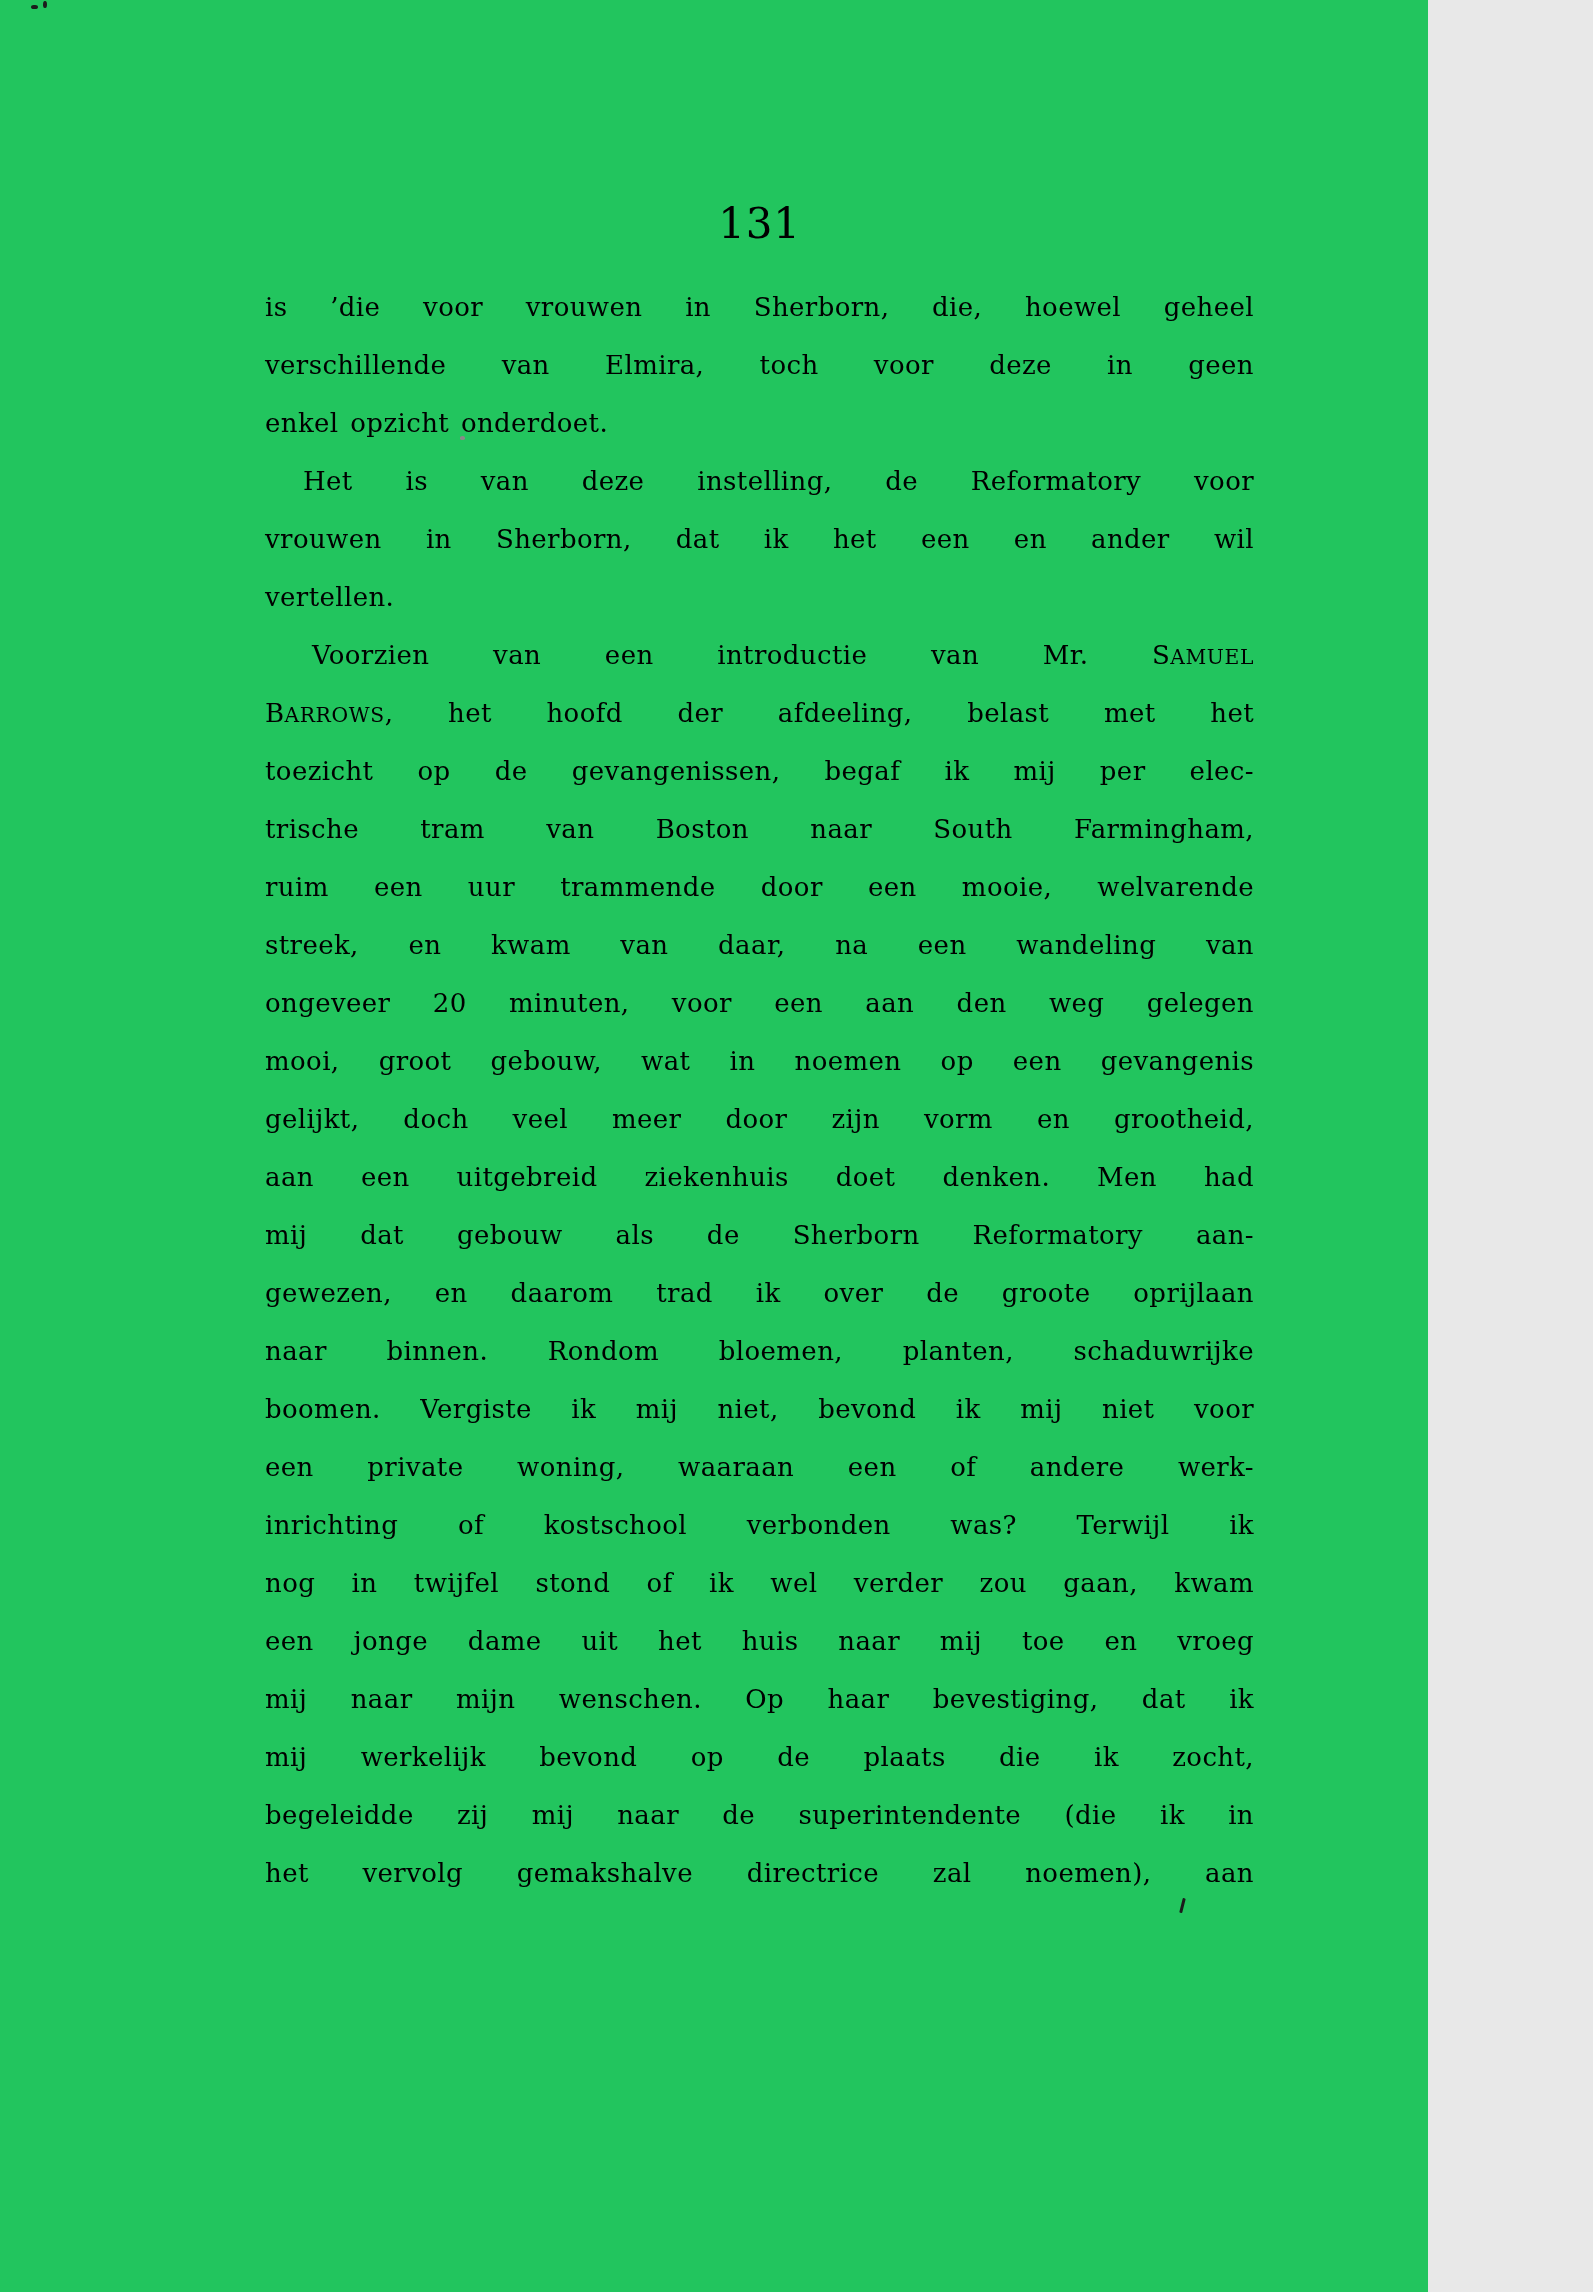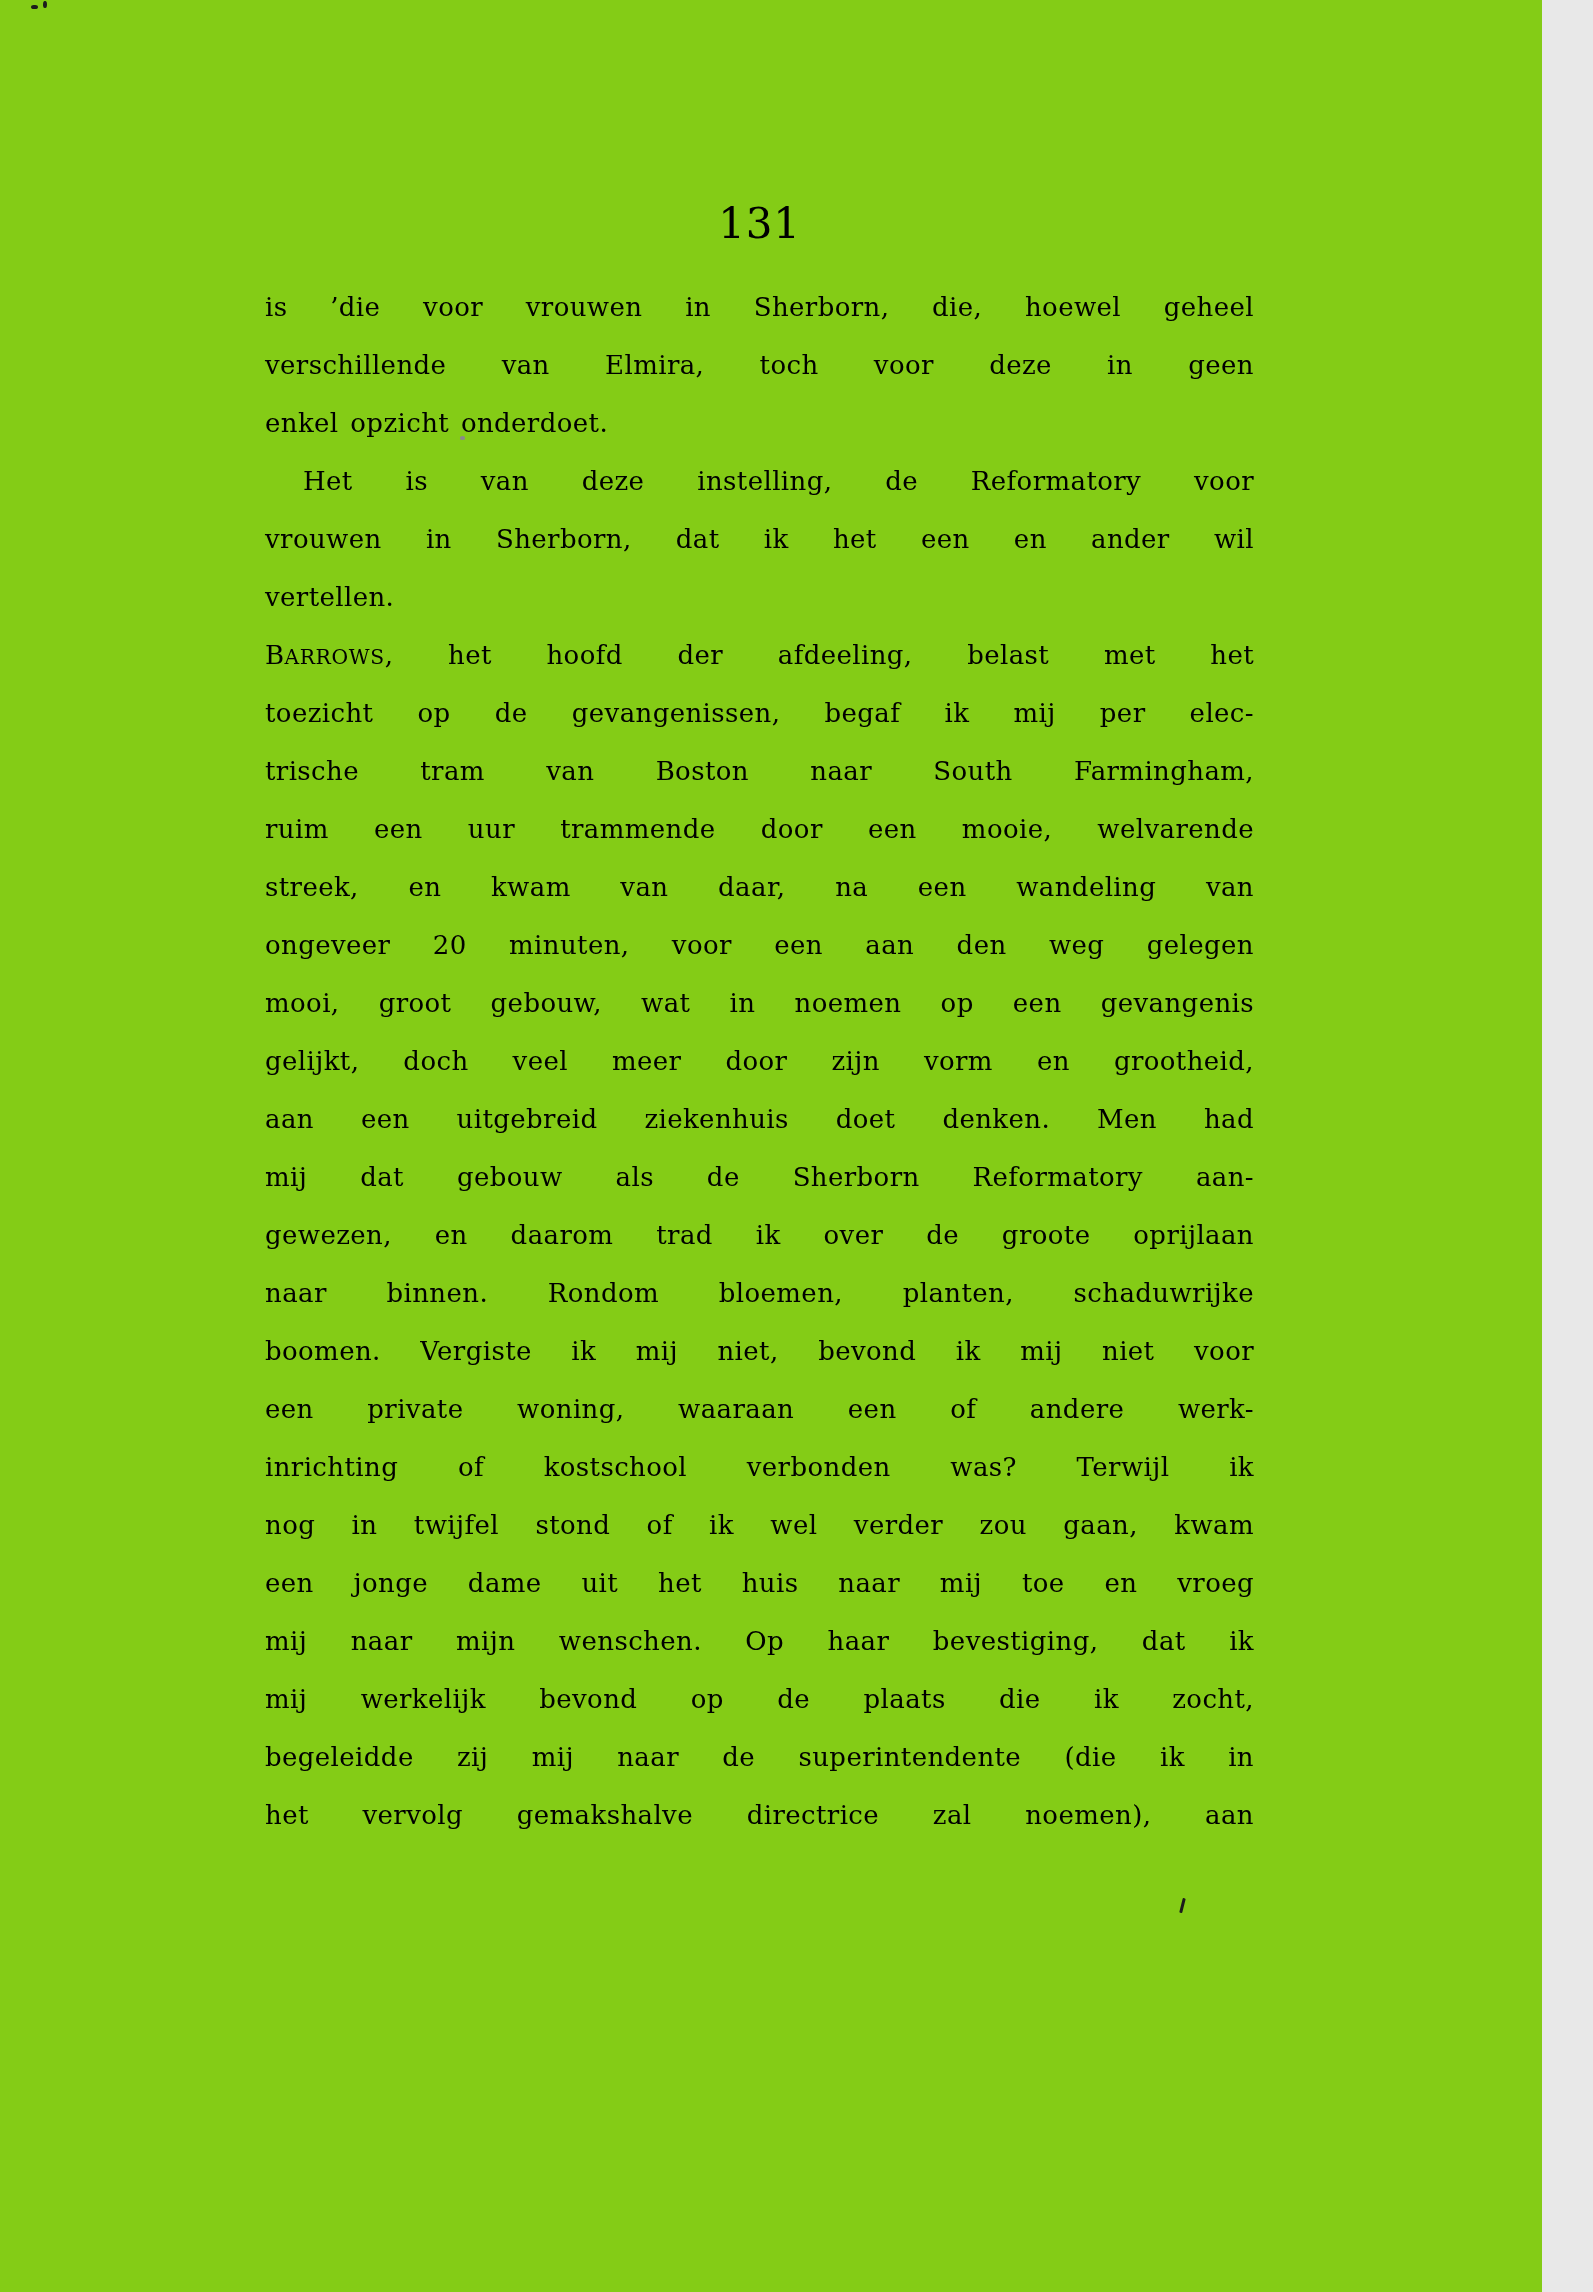--- a/index.html
+++ b/index.html
@@ -2,23 +2,23 @@
 <html style="font-size:15px"><head>
 <meta charset="utf-8">
 <style>
   html, body {
     margin: 0;
     padding: 0;
     background: #e8e8e8;
   }
   .page {
     position: relative;
-    width: 1542px;
+    width: 1428px;
     height: 2292px;
-    background: #84cc16;
+    background: #22c55e;
     overflow: hidden;
     font-family: "DejaVu Serif", "Liberation Serif", serif;
     color: #000000;
   }
   .page-number {
     position: absolute;
     left: 265px;
     top: 203px;
     width: 989px;
     text-align: center;
@@ -73,20 +73,21 @@
 
   <div class="page-number">131</div>
 
   <div class="text-block" id="text-block">
       <div class="line just"><span>is ’die voor vrouwen in Sherborn, die, hoewel geheel</span></div>
       <div class="line just"><span>verschillende van Elmira, toch voor deze in geen</span></div>
       <div class="line"><span>enkel opzicht onderdoet.</span></div>
       <div class="line just" style="padding-left: 38px;"><span>Het is van deze instelling, de Reformatory voor</span></div>
       <div class="line just"><span>vrouwen in Sherborn, dat ik het een en ander wil</span></div>
       <div class="line"><span>vertellen.</span></div>
+      <div class="line just" style="padding-left: 47px;"><span>Voorzien van een introductie van Mr. S</span><span class="sc">AMUEL</span></div>
       <div class="line just"><span>B</span><span class="sc">ARROWS</span><span>, het hoofd der afdeeling, belast met het</span></div>
       <div class="line just"><span>toezicht op de gevangenissen, begaf ik mij per elec-</span></div>
       <div class="line just"><span>trische tram van Boston naar South Farmingham,</span></div>
       <div class="line just"><span>ruim een uur trammende door een mooie, welvarende</span></div>
       <div class="line just"><span>streek, en kwam van daar, na een wandeling van</span></div>
       <div class="line just"><span>ongeveer 20 minuten, voor een aan den weg gelegen</span></div>
       <div class="line just"><span>mooi, groot gebouw, wat in noemen op een gevangenis</span></div>
       <div class="line just"><span>gelijkt, doch veel meer door zijn vorm en grootheid,</span></div>
       <div class="line just"><span>aan een uitgebreid ziekenhuis doet denken. Men had</span></div>
       <div class="line just"><span>mij dat gebouw als de Sherborn Reformatory aan-</span></div>

